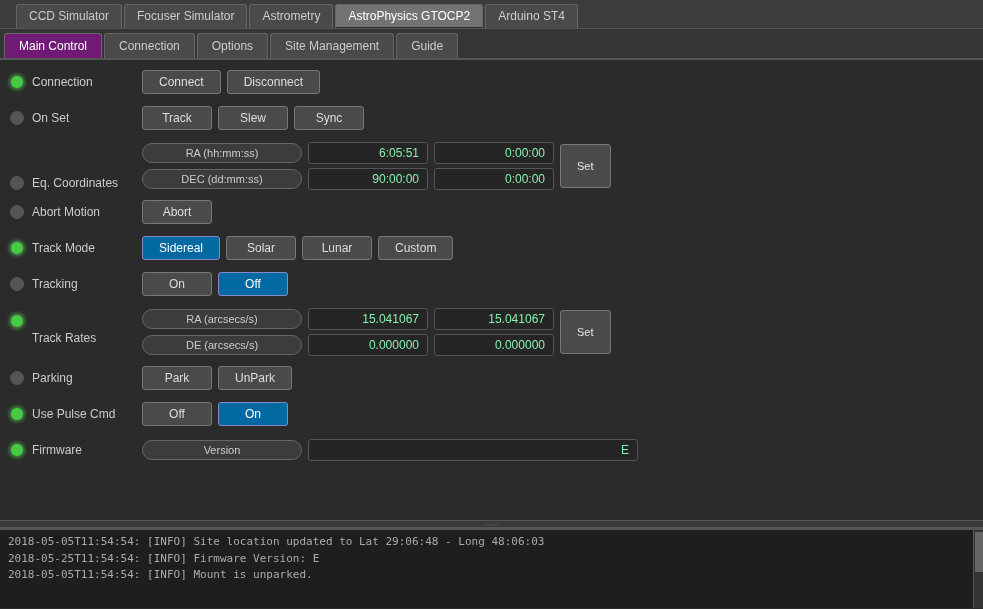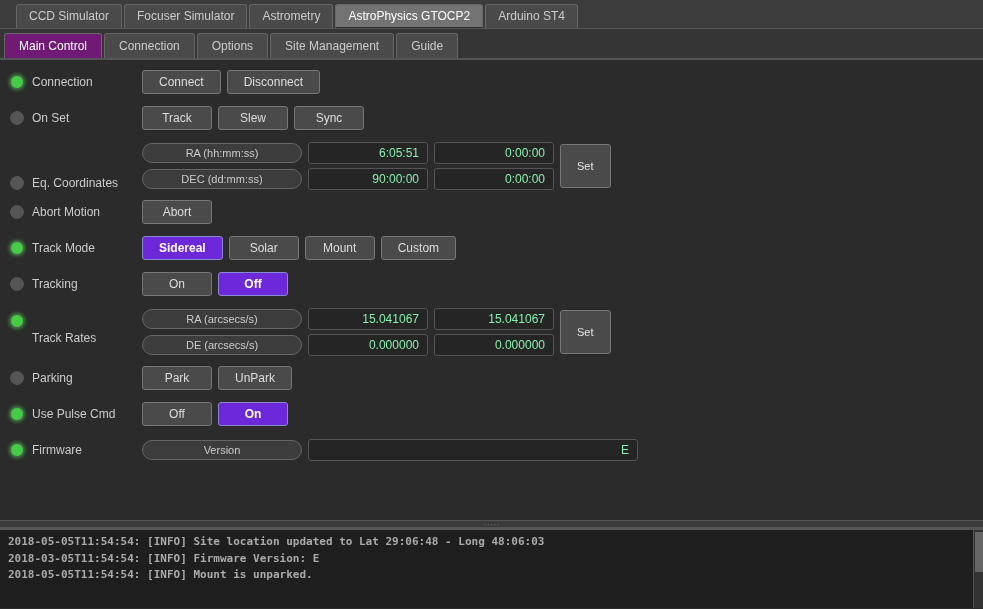--- a/index.html
+++ b/index.html
@@ -107,24 +107,23 @@
       background: #4a4a4a;
       border: 1px solid #777;
       border-radius: 3px;
       color: #ddd;
       cursor: pointer;
       font-size: 12px;
       min-width: 70px;
       text-align: center;
     }
     .btn.active-btn {
-      background: #6d28d9;
+      background: #0369a1;
       border-color: #8888cc;
       color: #fff;
-      font-weight: bold;
     }
 
     
     .field-label {
       background: #3c3c3c;
       border: 1px solid #666;
       border-radius: 10px;
       padding: 3px 8px;
       color: #ccc;
       font-size: 11px;
@@ -175,21 +174,20 @@
       height: 80px;
       overflow-y: auto;
       padding: 4px 8px;
       font-size: 11px;
       color: #aaa;
       font-family: monospace;
       position: relative;
     }
     .log-line {
       line-height: 1.5;
-      font-weight: bold;
     }
     .scrollbar-indicator {
       position: absolute;
       right: 0;
       top: 0;
       width: 10px;
       height: 100%;
       background: #333;
       border-left: 1px solid #555;
     }
@@ -281,21 +279,21 @@
       <button class="btn">Abort</button>
     </div>
   </div>
 
   <div class="control-row">
     <div class="row-indicator indicator-green"></div>
     <div class="row-label">Track Mode</div>
     <div class="row-controls">
       <button class="btn active-btn">Sidereal</button>
       <button class="btn">Solar</button>
-      <button class="btn">Mount</button>
+      <button class="btn">Lunar</button>
       <button class="btn">Custom</button>
     </div>
   </div>
 
   <div class="control-row">
     <div class="row-indicator indicator-gray"></div>
     <div class="row-label">Tracking</div>
     <div class="row-controls">
       <button class="btn">On</button>
       <button class="btn active-btn">Off</button>
@@ -349,18 +347,18 @@
       <input class="field-value field-value-wide" value="E" style="width: 330px;">
     </div>
   </div>
 
 </div>
 
 <div class="resize-handle">·····</div>
 
 <div class="log-area">
   <div class="log-line">2018-05-05T11:54:54: [INFO] Site location updated to Lat 29:06:48 - Long 48:06:03</div>
-  <div class="log-line">2018-03-05T11:54:54: [INFO] Firmware Version: E</div>
+  <div class="log-line">2018-05-25T11:54:54: [INFO] Firmware Version: E</div>
   <div class="log-line">2018-05-05T11:54:54: [INFO] Mount is unparked.</div>
   <div class="scrollbar-indicator">
     <div class="scrollbar-thumb"></div>
   </div>
 </div>
 
 </body></html>

